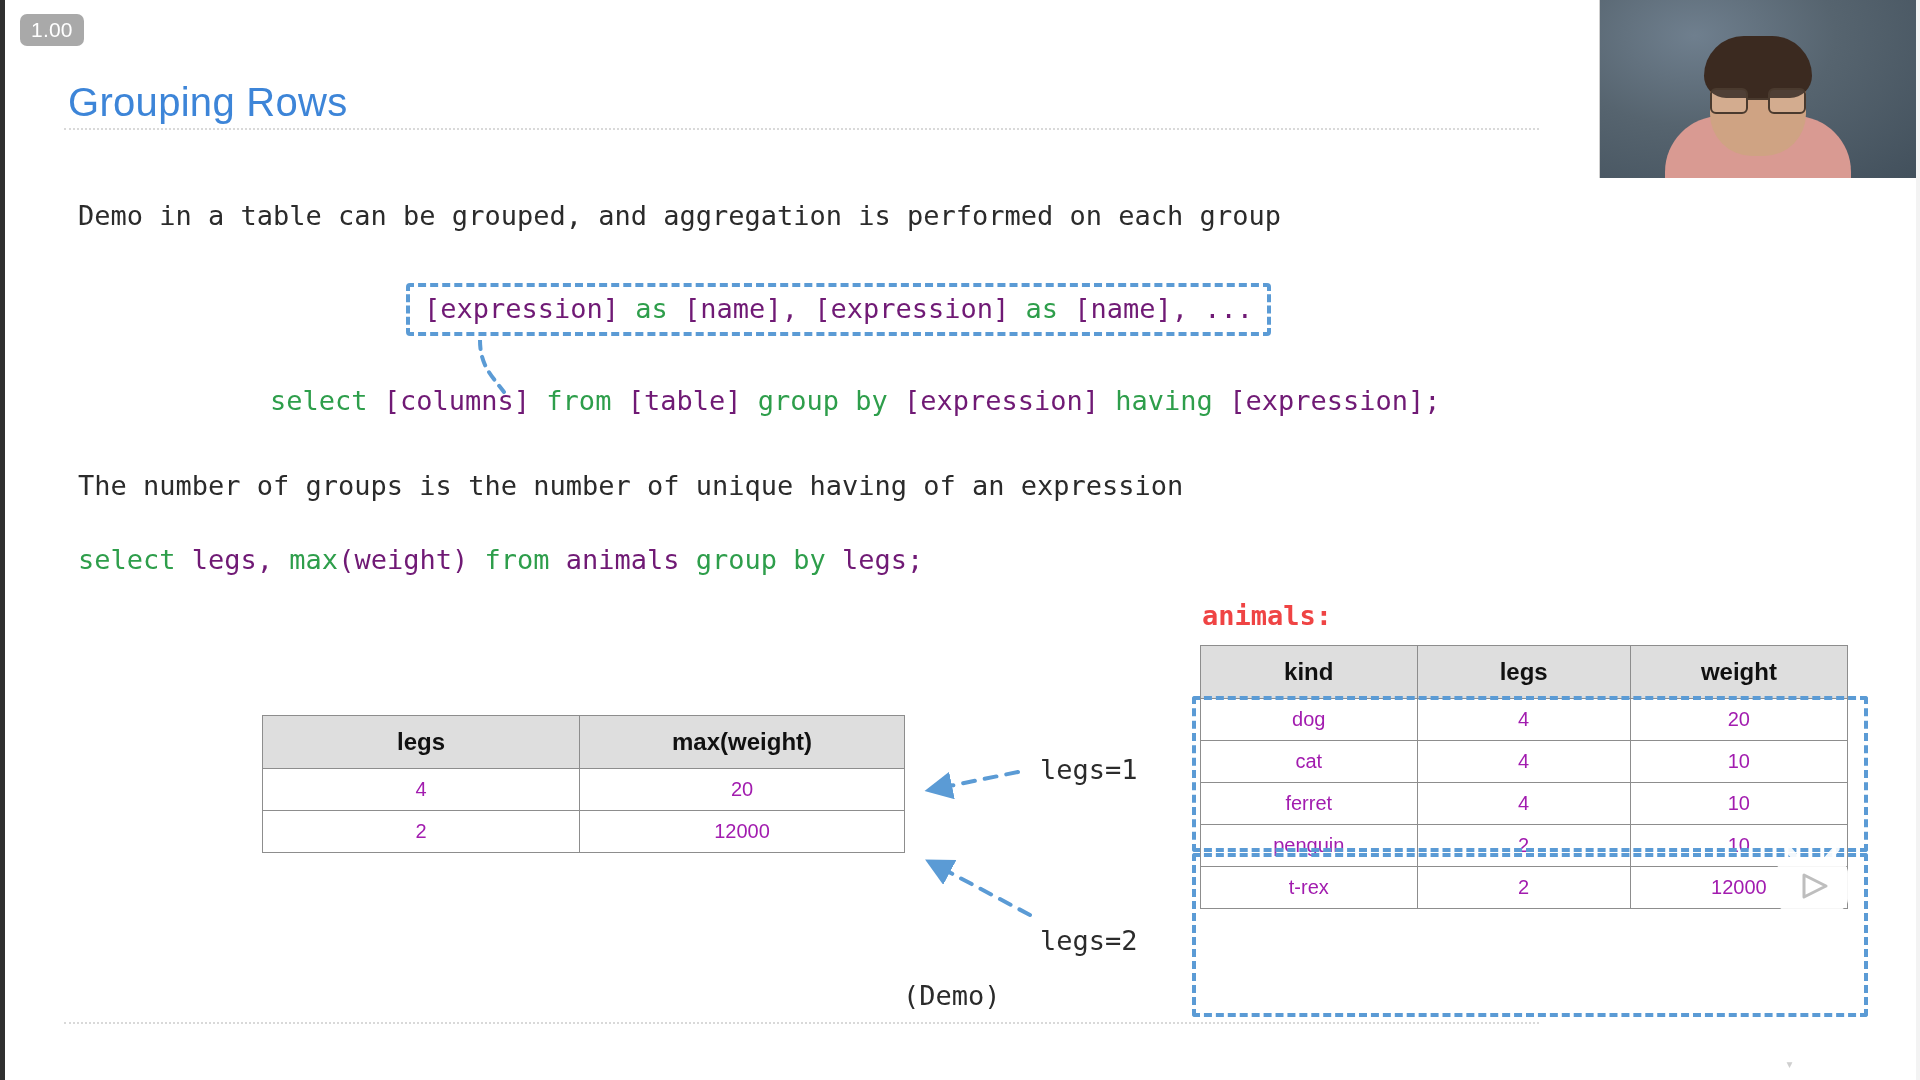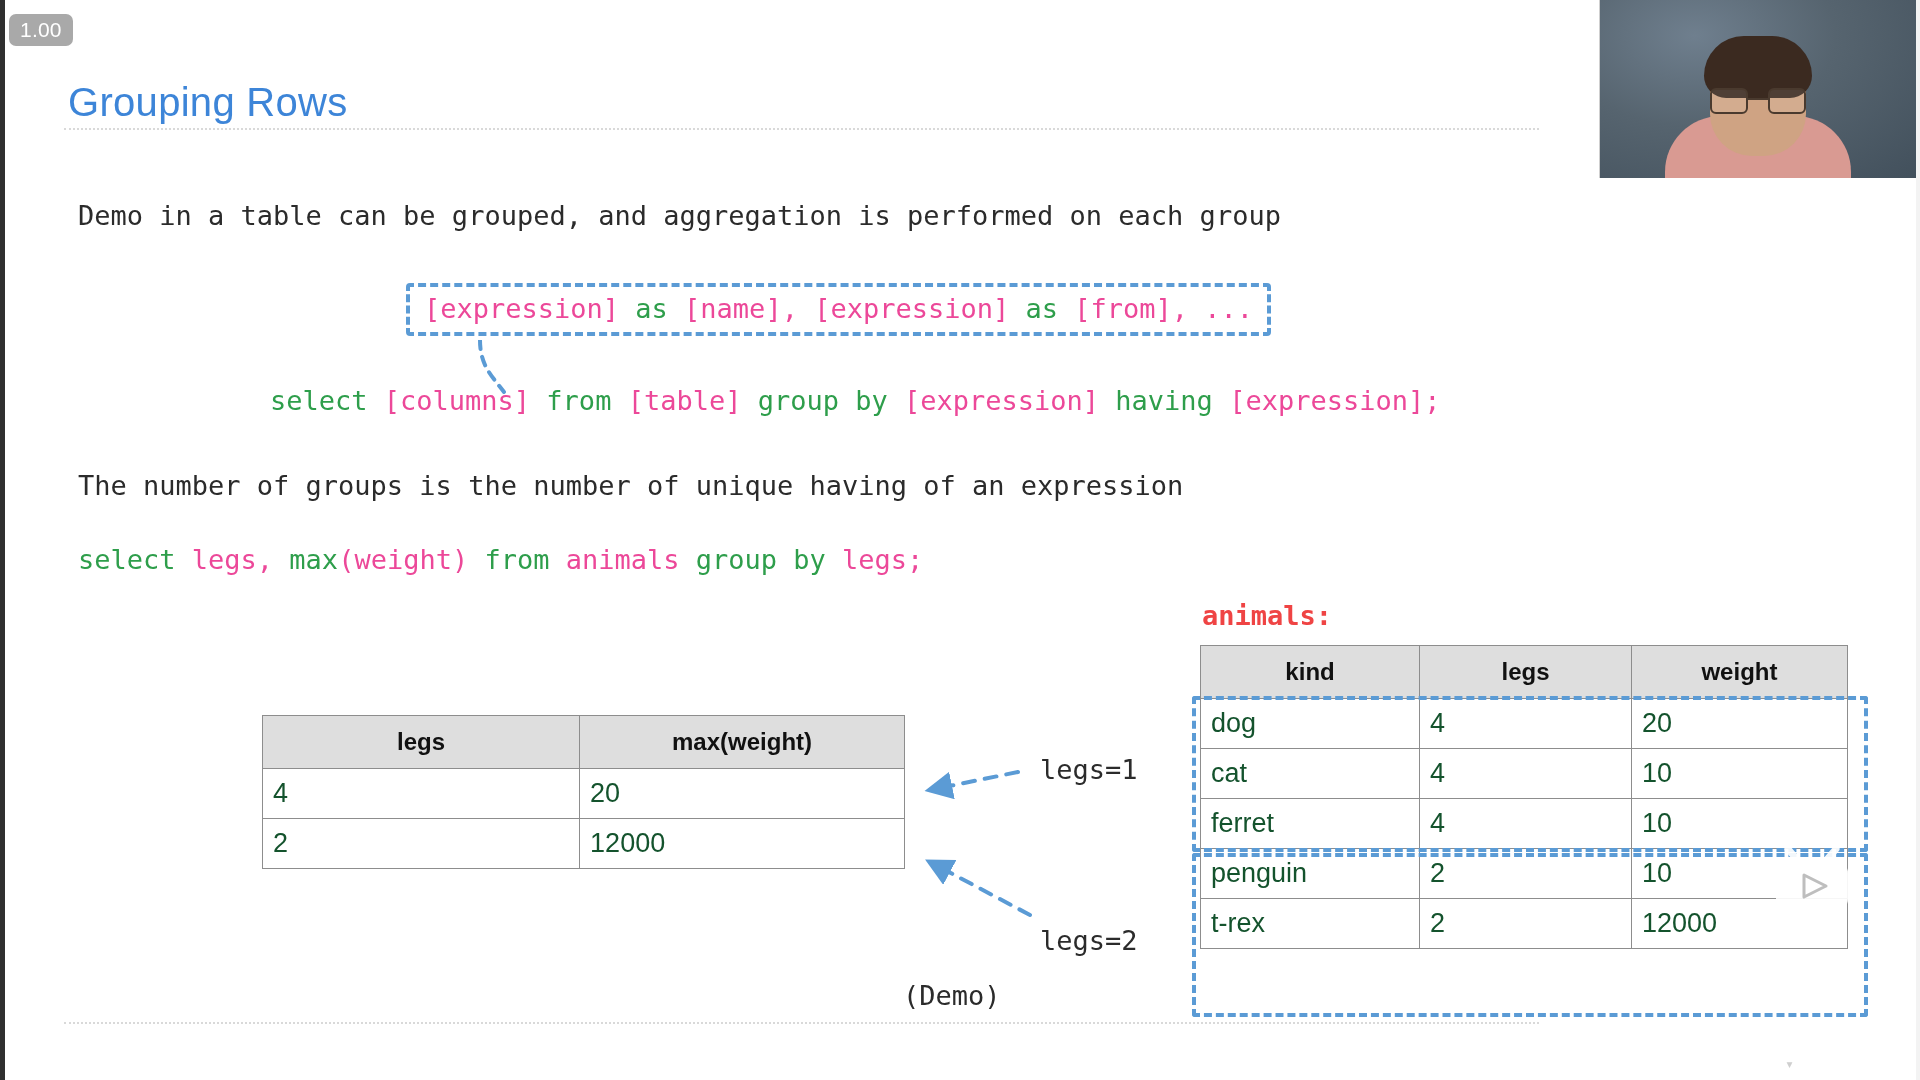--- a/index.html
+++ b/index.html
@@ -10,21 +10,21 @@
     font-family:"DejaVu Sans Mono", monospace;
     overflow:hidden;
     position:relative;
   }
   
   .edge-left{position:absolute;left:0;top:0;width:5px;height:1080px;background:#2f2f2f;}
   .edge-right{position:absolute;right:0;top:0;width:4px;height:1080px;background:#f3f3f3;}
 
   
   .speed-badge{
-    position:absolute;left:9px;top:14px;
+    position:absolute;left:20px;top:14px;
     background:#a9a9a9;color:#ffffff;
     border-radius:7px;
     padding:5px 11px 6px 11px;
     font-family:"Liberation Sans", sans-serif;
     font-size:21px;line-height:1;
     letter-spacing:.2px;
   }
 
   
   .webcam{
@@ -91,21 +91,21 @@
   
   .mono{
     position:absolute;
     font-family:"DejaVu Sans Mono", monospace;
     font-size:27px;
     color:#2b2b2b;
     white-space:pre;
     letter-spacing:0px;
   }
   .kw{color:#2e9e4b;}
-  .plain{color:#ec4899;}
+  .plain{color:#701a75;}
 
   
   .callout{
     position:absolute;left:406px;top:283px;
     padding:6px 14px 8px 14px;
     border:4px dashed #5b9bd5;
     border-radius:4px;
     background:#ffffff;
     z-index:3;
   }
@@ -129,24 +129,24 @@
     border:1px solid #8d8d8d;
     font-weight:bold;
     font-size:24px;
     color:#111111;
     padding:12px 10px;
     text-align:center;
     margin-left:28px;
   }
   table.grid td{
     border:1px solid #8d8d8d;
-    font-size:27px;
-    color:#14532d;
+    font-size:20px;
+    color:#a21caf;
     padding:9px 10px;
-    text-align:left;
+    text-align:center;
     background:#ffffff;
   }
 
   #result-table{left:262px;top:715px;width:643px;}
   #result-table th:first-child,#result-table td:first-child{width:322px;}
   #result-table th:last-child,#result-table td:last-child{width:321px;}
 
   #animals-table{left:1200px;top:645px;width:648px;}
   #animals-table th:nth-child(1),#animals-table td:nth-child(1){width:216px;}
   #animals-table th:nth-child(2),#animals-table td:nth-child(2){width:216px;}
@@ -212,21 +212,21 @@
 <div class="slide-title">Grouping Rows</div>
 <div class="title-rule"></div>
 
 <div class="mono" style="left:78px;top:200px;">Demo in a table can be grouped, and aggregation is performed on each group</div>
 
 <svg class="callout-tail" viewBox="0 0 60 62">
   <path d="M 10 0 C 10 26, 22 36, 34 52" fill="none" stroke="#5b9bd5" stroke-width="4" stroke-dasharray="9 8" stroke-linecap="round"></path>
 </svg>
 
 <div class="callout">
-  <span class="mono-inline"><span class="plain">[expression] </span><span class="kw">as</span><span class="plain"> [name], [expression] </span><span class="kw">as</span><span class="plain"> [from], ...</span></span>
+  <span class="mono-inline"><span class="plain">[expression] </span><span class="kw">as</span><span class="plain"> [name], [expression] </span><span class="kw">as</span><span class="plain"> [name], ...</span></span>
 </div>
 
 <div class="mono" style="left:270px;top:385px;"><span class="kw">select</span><span class="plain"> [columns] </span><span class="kw">from</span><span class="plain"> [table] </span><span class="kw">group by</span><span class="plain"> [expression] </span><span class="kw">having</span><span class="plain"> [expression];</span></div>
 
 <div class="mono" style="left:78px;top:470px;">The number of groups is the number of unique having of an expression</div>
 
 <div class="mono" style="left:78px;top:544px;"><span class="kw">select</span><span class="plain"> legs, </span><span class="kw">max</span><span class="plain">(weight) </span><span class="kw">from</span><span class="plain"> animals </span><span class="kw">group by</span><span class="plain"> legs;</span></div>
 
 <table class="grid" id="result-table">
   <thead>

